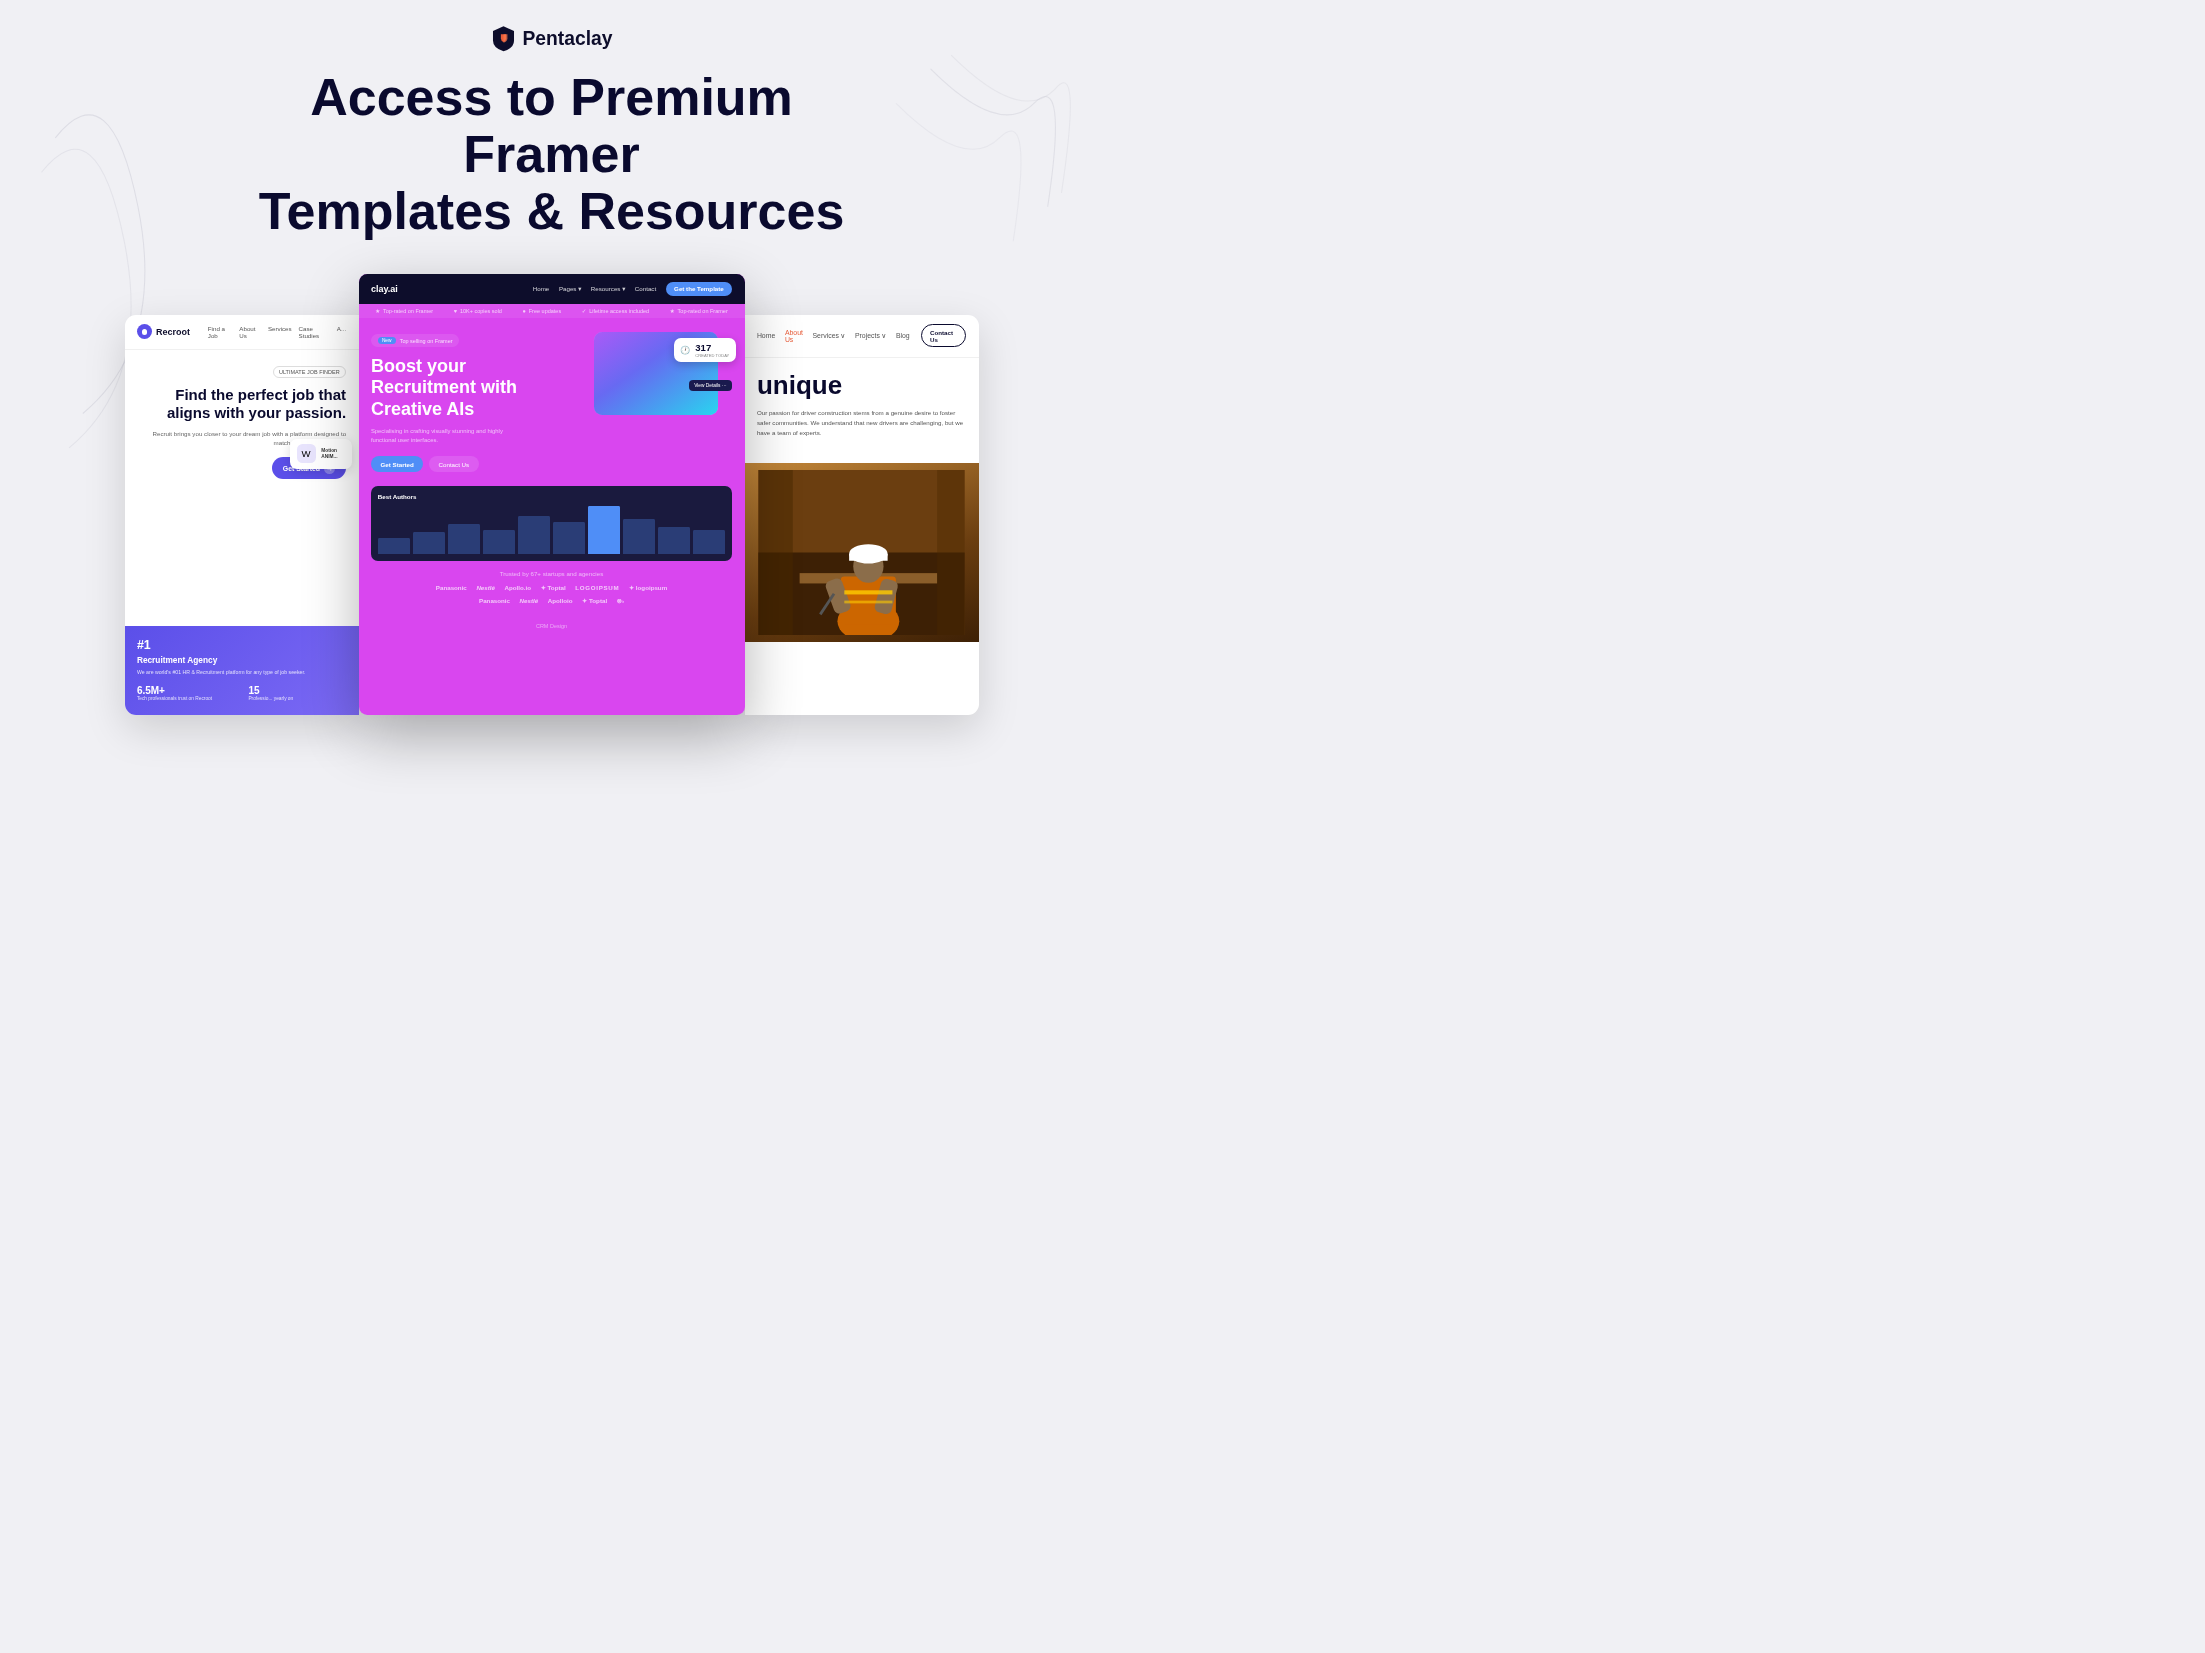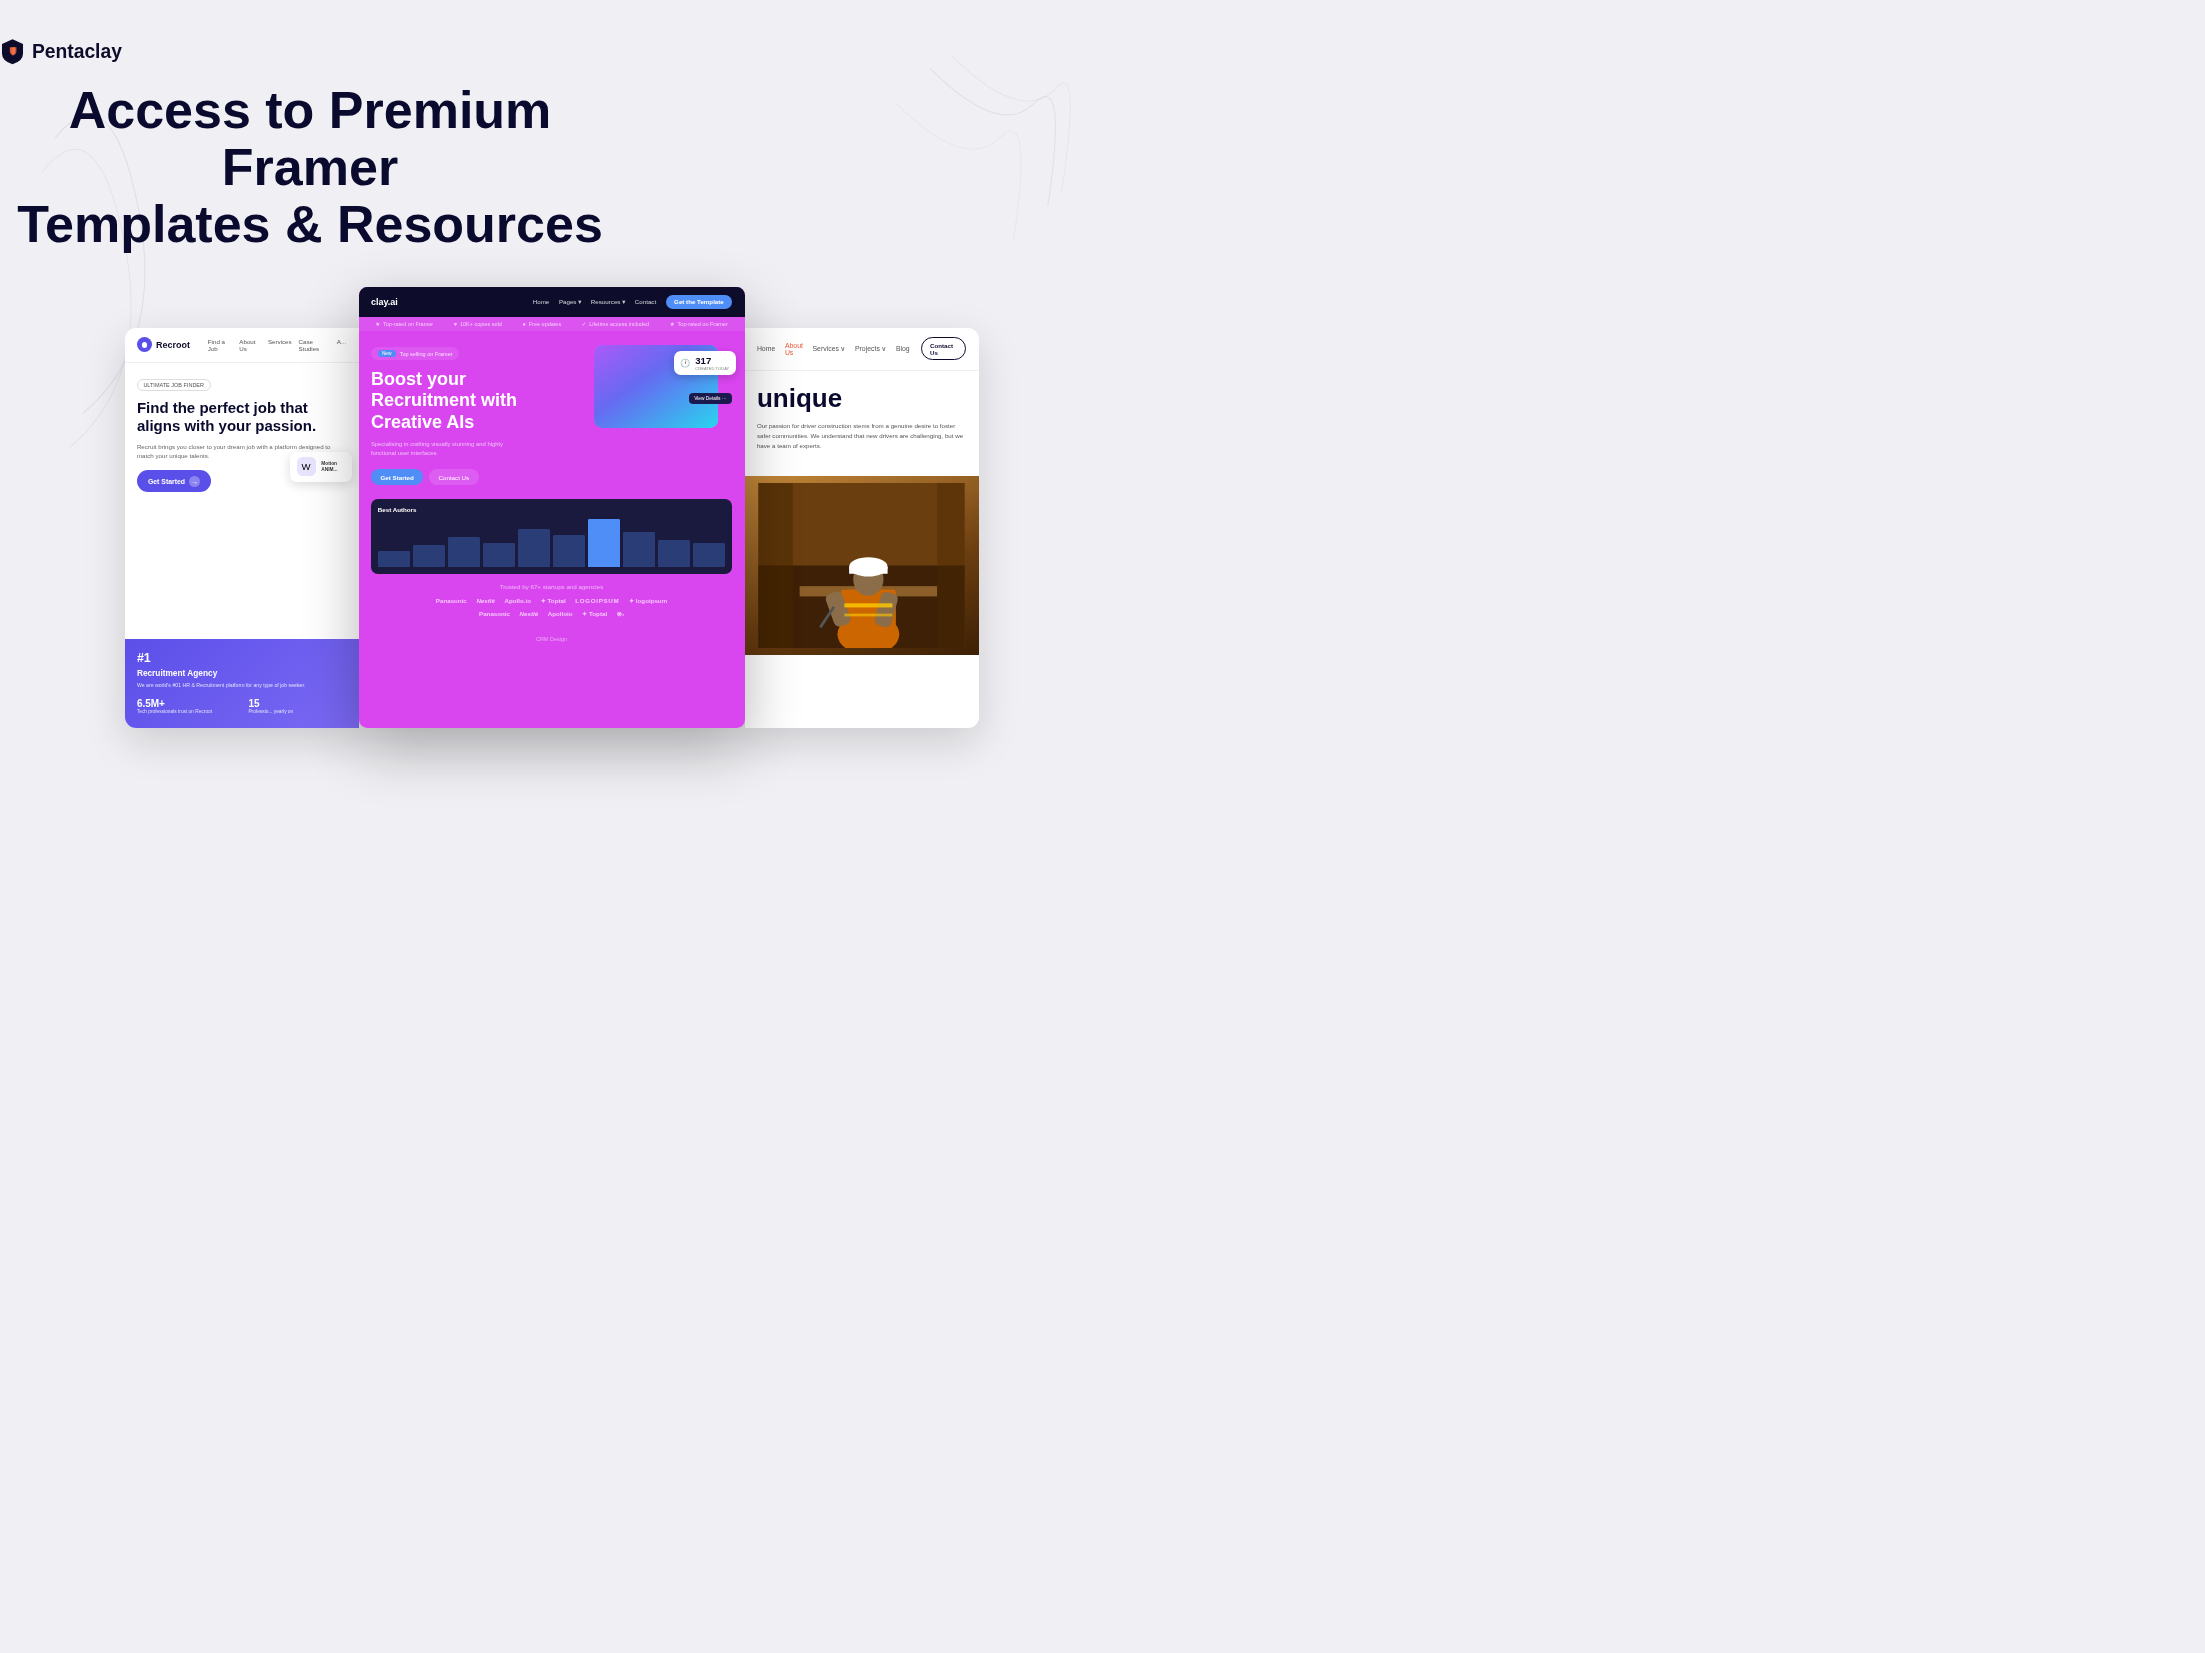--- a/index.html
+++ b/index.html
@@ -11,22 +11,22 @@
       overflow: hidden;
       position: relative;
     }
 
     
     .header {
       position: relative;
       z-index: 2;
       display: flex;
       flex-direction: column;
-      align-items: flex-start;
-      margin-top: 38px;
+      align-items: center;
+      padding-top: 25px;
     }
 
     .brand {
       display: flex;
       align-items: center;
       gap: 6.9px;
       margin-bottom: 16.5px;
     }
 
     .brand-logo {
@@ -135,20 +135,21 @@
       gap: 6.9px;
     }
     .recroot-nav-item {
       font-size: 6.2px;
       color: #555;
     }
 
     .recroot-hero {
       padding: 13.8px 12.4px;
       background: #fff;
+      text-align: right;
     }
     .recroot-badge {
       display: inline-block;
       font-size: 5.5px;
       color: #555;
       border: 0.7px solid #ddd;
       padding: 2.1px 5.5px;
       border-radius: 13.8px;
       margin-bottom: 8.3px;
     }

